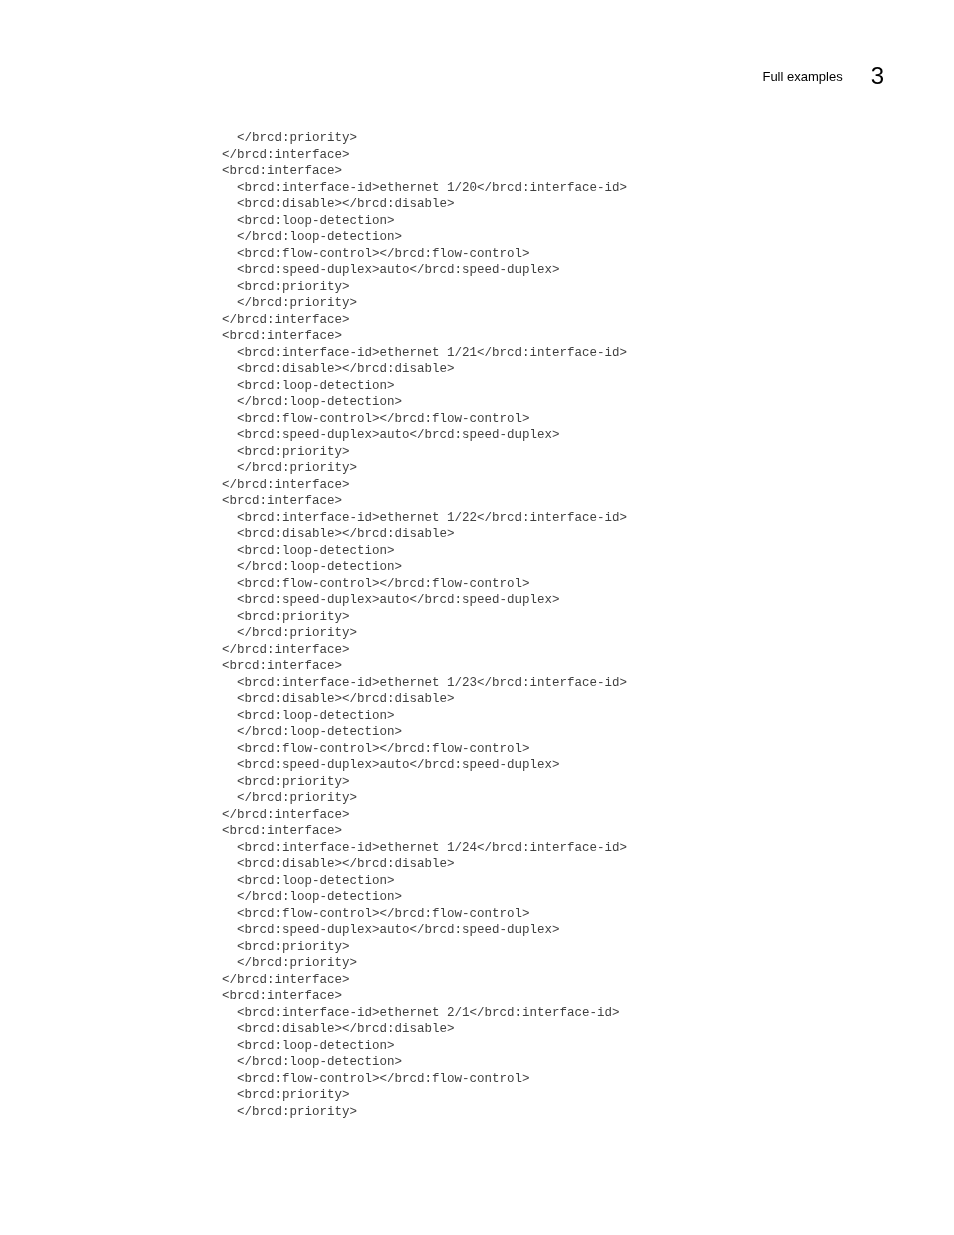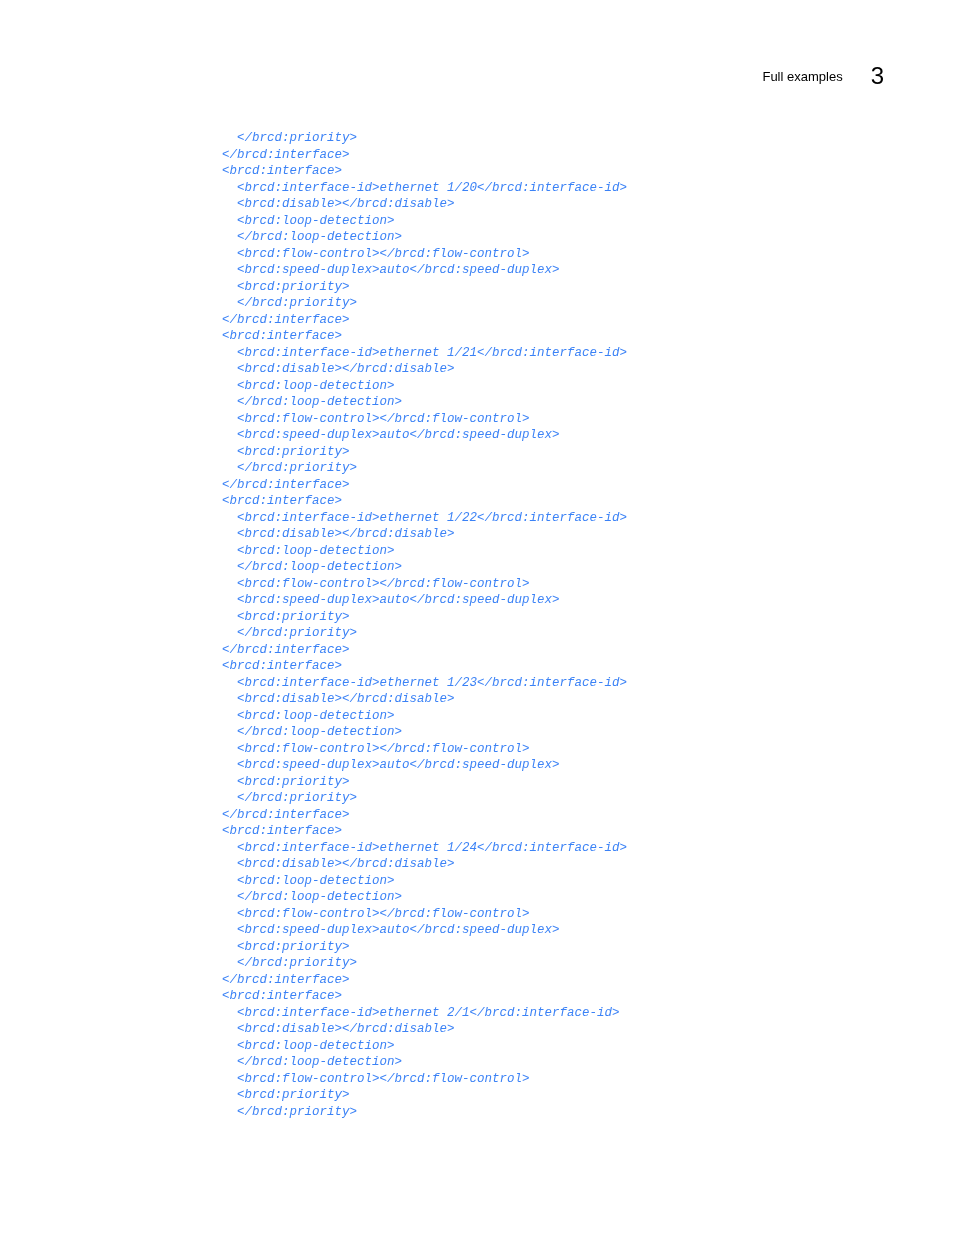--- a/index.html
+++ b/index.html
@@ -32,23 +32,22 @@
       color: #000000;
       font-weight: normal;
     }
     .code-block {
       position: absolute;
       top: 130px;
       left: 222px;
       font-family: "Courier New", Courier, monospace;
       font-size: 12.5px;
       line-height: 16.5px;
-      color: #3b82f6;
+      color: #404040;
       white-space: pre;
-      font-style: italic;
     }
   </style>
 </head>
 <body>
 
 <div class="header">
   <span class="header-title">Full examples</span>
   <span class="header-number">3</span>
 </div>
 

